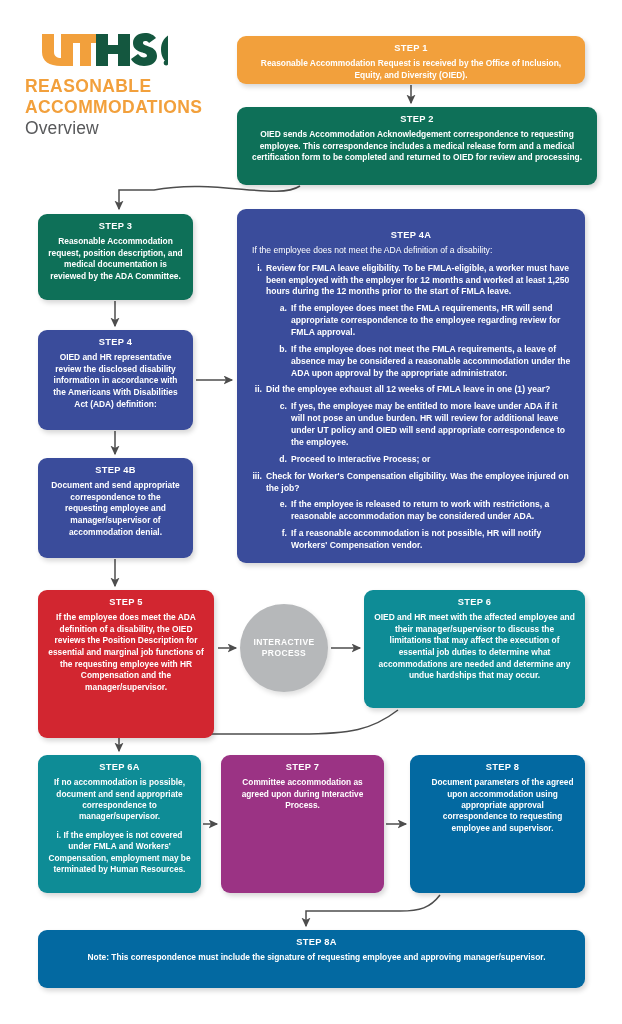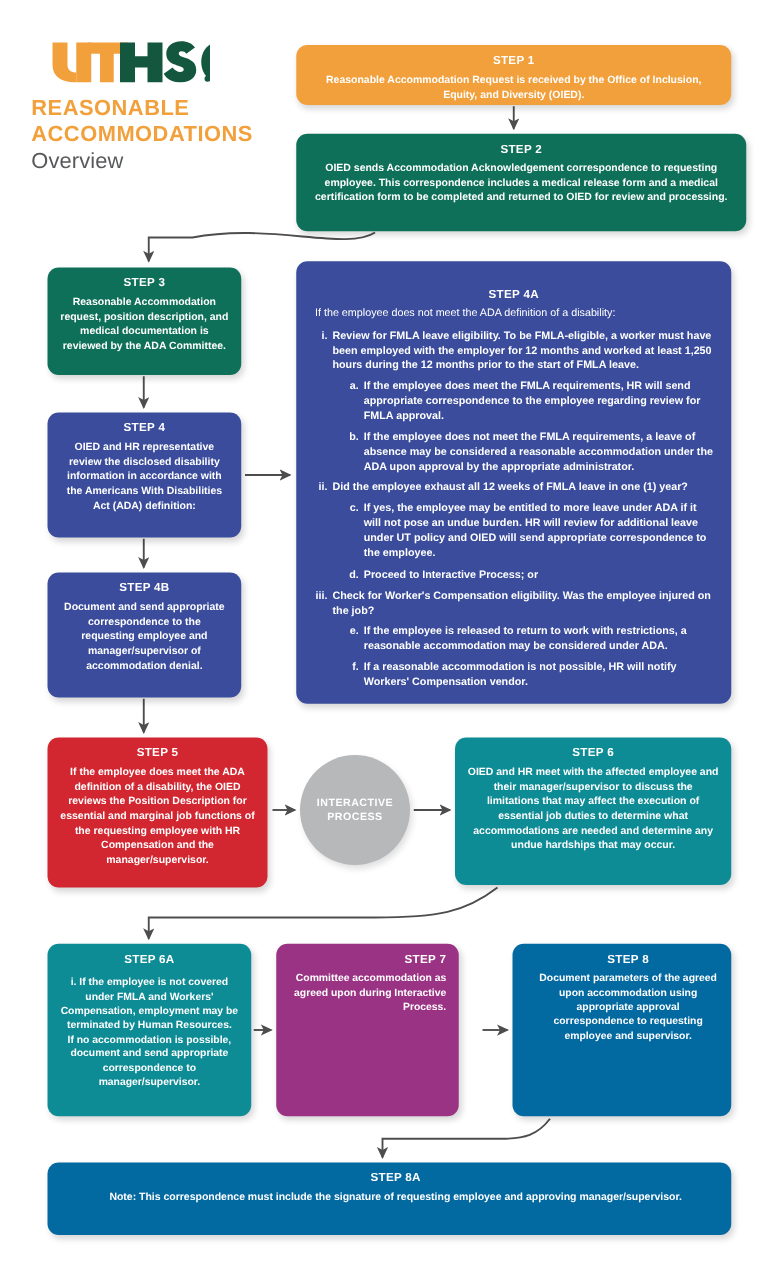--- a/index.html
+++ b/index.html
@@ -56,24 +56,24 @@
   .c-purple{background:#9B3384;}
   .c-lgreen{background:#0369a1;padding-left:20px;}
 
   
   #step1 {left:237px;top:36px; width:348px;height:48px;}
   #step2 {left:237px;top:107px;width:360px;height:78px;}
   #step3 {left:38px; top:214px;width:155px;height:86px;}
   #step4 {left:38px; top:330px;width:155px;height:100px;}
   #step4a{left:237px;top:209px;width:348px;height:354px;text-align:left;padding:21px 13px 10px 13px;}
   #step4b{left:38px; top:458px;width:155px;height:100px;}
-  #step5 {left:38px; top:590px;width:176px;height:120px;}
+  #step5 {left:38px; top:590px;width:176px;height:148px;}
   #step6 {left:364px;top:590px;width:221px;height:118px;}
   #step6a{left:38px; top:755px;width:163px;height:138px;}
-  #step7 {left:221px;top:755px;width:146px;height:138px;text-align:right;}
+  #step7 {left:221px;top:755px;width:163px;height:138px;}
   #step8 {left:410px;top:755px;width:175px;height:138px;}
   #step8a{left:38px; top:930px;width:547px;height:58px;}
 
   #step6a .body, #step7 .body, #step8 .body{font-size:8.3px;}
   #step6a .sub{margin-top:7px;}
 
   
   #step4a .step-title{text-align:center;}
   .n4a-intro{font-size:8.6px;font-weight:normal;margin:3px 0 6px 2px;line-height:1.35;}
   .li-i{
@@ -250,22 +250,22 @@
     </div>
   </div>
 
   <div id="step6" class="box c-teal">
     <div class="step-title">STEP 6</div>
     <div class="body">OIED and HR meet with the affected employee and their manager/supervisor to discuss the limitations that may affect the execution of essential job duties to determine what accommodations are needed and determine any undue hardships that may occur.</div>
   </div>
 
   <div id="step6a" class="box c-teal">
     <div class="step-title">STEP 6A</div>
+    <div class="body"><span>If no accommodation is possible, </span><b>document</b><span> and send appropriate correspondence to manager/supervisor.</span></div>
     <div class="body sub"><span>i.</span> <span>If the employee is not covered under FMLA and Workers' Compensation, employment may be terminated by Human Resources.</span></div>
-    <div class="body"><span>If no accommodation is possible, </span><b>document</b><span> and send appropriate correspondence to manager/supervisor.</span></div>
   </div>
 
   <div id="step7" class="box c-purple">
     <div class="step-title">STEP 7</div>
     <div class="body"><b>Committee</b><span> accommodation as agreed upon during Interactive Process.</span></div>
   </div>
 
   <div id="step8" class="box c-lgreen">
     <div class="step-title">STEP 8</div>
     <div class="body"><b>Document</b><span> parameters of the agreed upon accommodation using appropriate approval correspondence to requesting employee and supervisor.</span></div>

